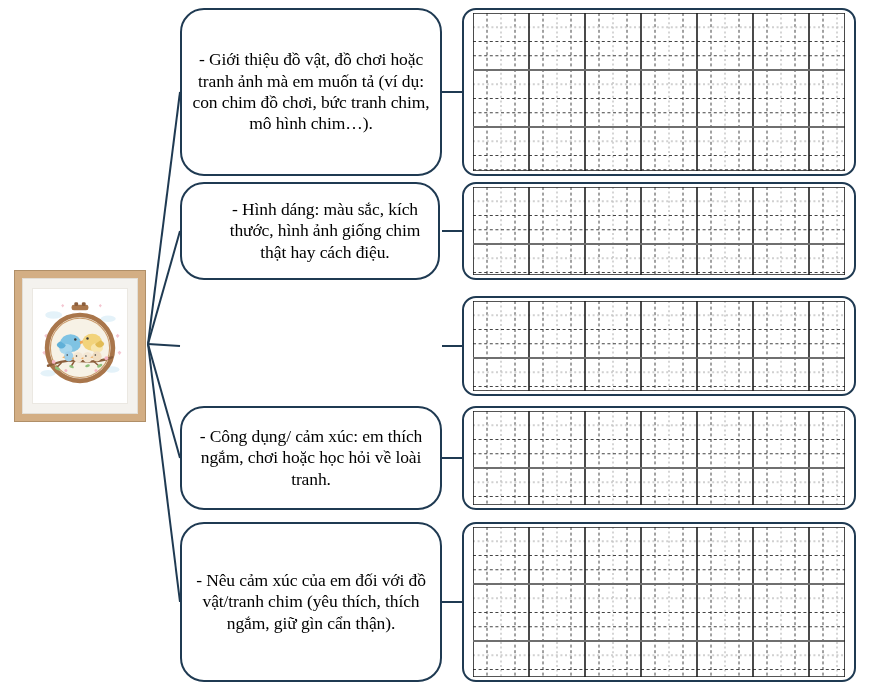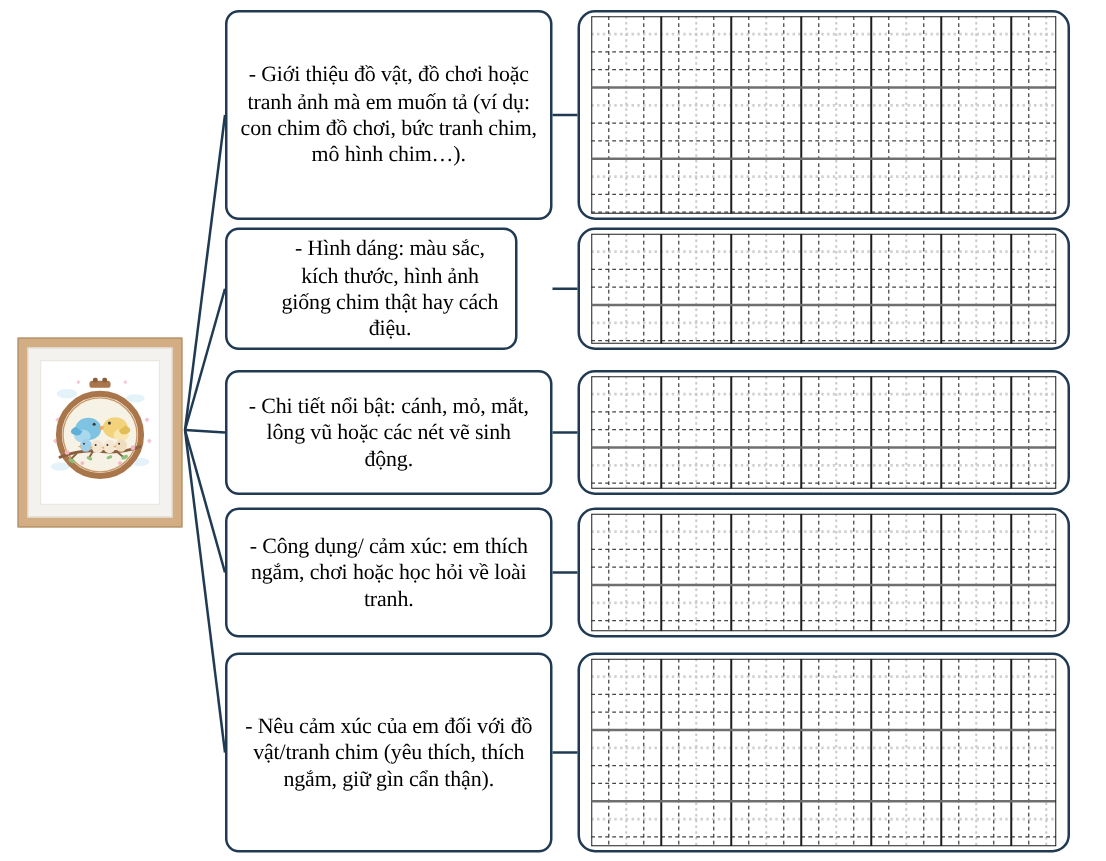--- a/index.html
+++ b/index.html
@@ -64,37 +64,37 @@
     width: 100%;
     height: 100%;
   }
 
   
   .text-box {
     position: absolute;
     box-sizing: border-box;
     background: #ffffff;
     border: 2px solid #1f3a52;
-    border-radius: 11px;
+    border-radius: 24px;
     display: flex;
     align-items: center;
     justify-content: center;
     text-align: center;
     padding: 4px 10px;
     z-index: 3;
   }
   .text-box .tb-text {
     font-size: 17.5px;
     line-height: 1.22;
     color: #000000;
     letter-spacing: -0.1px;
   }
 
   #box-1 { left: 180px; top: 8px;   width: 262px; height: 168px; }
-  #box-2 { left: 180px; top: 182px; width: 234px; height: 98px; padding-left: 40px;  }
+  #box-2 { left: 180px; top: 182px; width: 260px; height: 98px; padding-left: 40px;  }
   #box-3 { left: 180px; top: 296px; width: 262px; height: 100px; }
   #box-4 { left: 180px; top: 406px; width: 262px; height: 104px; }
   #box-5 { left: 180px; top: 522px; width: 262px; height: 160px; }
 
   
   .grid-panel {
     position: absolute;
     box-sizing: border-box;
     border: 2px solid #1f3a52;
     border-radius: 14px;
@@ -243,23 +243,20 @@
         </svg>
       </div>
     </div>
   </div>
 
   <div class="text-box" id="box-1">
     <div class="tb-text">- Giới thiệu đồ vật, đồ chơi hoặc tranh ảnh mà em muốn tả (ví dụ: con chim đồ chơi, bức tranh chim, mô hình chim…).</div>
   </div>
   <div class="text-box" id="box-2">
     <div class="tb-text">- Hình dáng: màu sắc, kích thước, hình ảnh giống chim thật hay cách điệu.</div>
-  </div>
-  <div class="text-box" id="box-3">
-    <div class="tb-text">- Chi tiết nổi bật: cánh, mỏ, mắt, lông vũ hoặc các nét vẽ sinh động.</div>
   </div>
   <div class="text-box" id="box-4">
     <div class="tb-text">- Công dụng/ cảm xúc: em thích ngắm, chơi hoặc học hỏi về loài tranh.</div>
   </div>
   <div class="text-box" id="box-5">
     <div class="tb-text">- Nêu cảm xúc của em đối với đồ vật/tranh chim (yêu thích, thích ngắm, giữ gìn cẩn thận).</div>
   </div>
 
   <div class="grid-panel" id="panel-1">
     <div class="grid-inner" style="background-image: none;">

